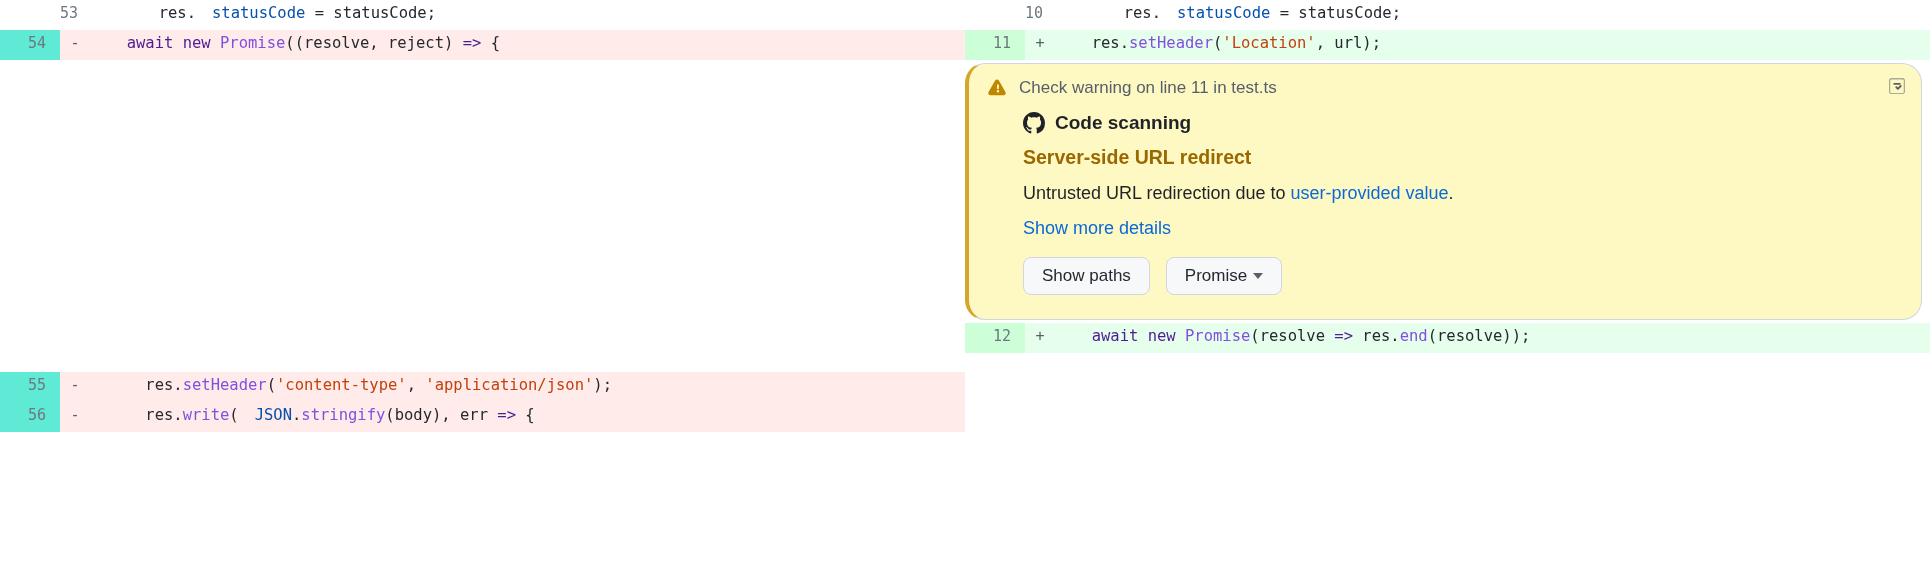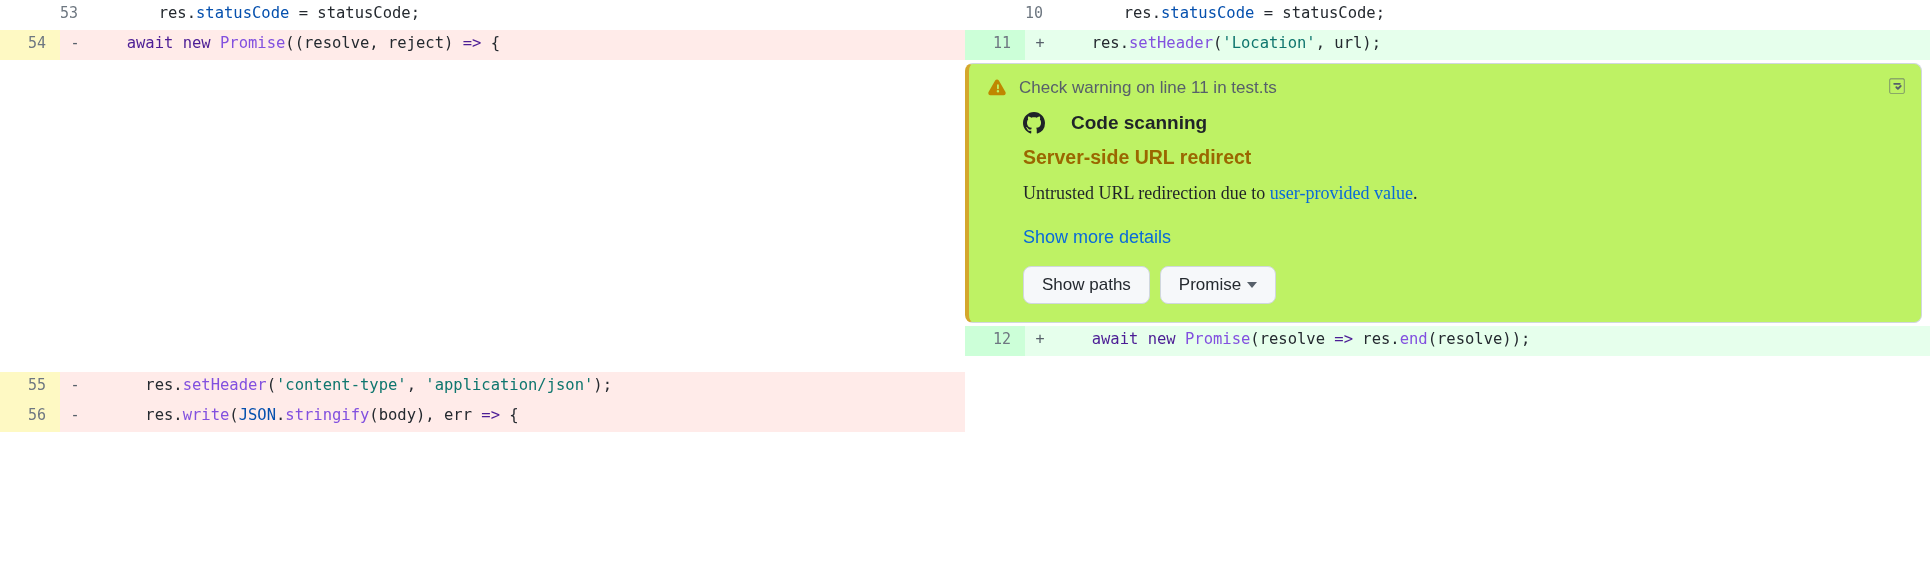--- a/index.html
+++ b/index.html
@@ -35,49 +35,49 @@
     .line-code {
       flex: 1;
       padding: 4px 10px 4px 18px;
       font-family: ui-monospace, SFMono-Regular, "SF Mono", Menlo, Consolas, monospace;
       font-size: 15.5px;
       white-space: pre;
       overflow: hidden;
     }
     .row-context .line-num { background: #fff; margin-left: 32px; }
     .row-context .line-marker, .row-context .line-code { background: #fff; }
-    .row-del .line-num { background: #fef9c3; padding-left: 16px; }
+    .row-del .line-num { background: #5eead4; padding-left: 16px; }
     .row-del .line-marker, .row-del .line-code { background: #ffebe9; }
     .row-add .line-num { background: #ccffd8; }
     .row-add .line-marker, .row-add .line-code { background: #e6ffec; }
 
     .tok-kw { color: #4c1d95; }
     .tok-fn { color: #8250df; }
-    .tok-prop { color: #0550ae; }
-    .tok-str { color: #0f766e; }
+    .tok-prop { color: #0550ae; margin-left: 16px; }
+    .tok-str { color: #c2410c; }
 
     .annotation-wrap { padding: 3px 8px 3px 0; }
     .annotation {
       border: 1px solid #d0d7de;
       border-left: 4px solid #d4a72c;
-      border-radius: 8px;
-      background: #bef264;
-      padding: 14px 18px 18px 18px;
+      border-radius: 20px;
+      background: #fef9c3;
+      padding: 14px 18px 24px 18px;
       position: relative;
     }
     .anno-head { display: flex; align-items: center; gap: 12px; margin-bottom: 14px; }
     .anno-head-text { color: #57606a; font-size: 17px; }
     .anno-body { padding-left: 36px; }
-    .anno-source { display: flex; gap: 26px; margin-bottom: 12px; }
+    .anno-source { display: flex; gap: 10px; margin-bottom: 12px; }
     .anno-source-text { font-weight: 600; font-size: 19px; color: #1f2328; }
     .anno-title { color: #9a6700; font-weight: 600; font-size: 19.5px; margin-bottom: 14px; }
-    .anno-desc { font-size: 18px; color: #1f2328; margin-bottom: 23px; font-family: Liberation Serif, serif; }
+    .anno-desc { font-size: 18px; color: #1f2328; margin-bottom: 14px; }
     .anno-desc a { color: #0969da; text-decoration: none; }
     .anno-more { color: #0969da; text-decoration: none; font-size: 18px; display: inline-block; margin-bottom: 18px; }
-    .anno-actions { display: flex; gap: 10px; }
+    .anno-actions { display: flex; gap: 16px; }
     .btn {
       display: inline-flex;
       align-items: center;
       gap: 6px;
       padding: 8px 18px;
       border: 1px solid #d0d7de;
       border-radius: 8px;
       background: #f6f8fa;
       color: #24292f;
       font-size: 17px;

